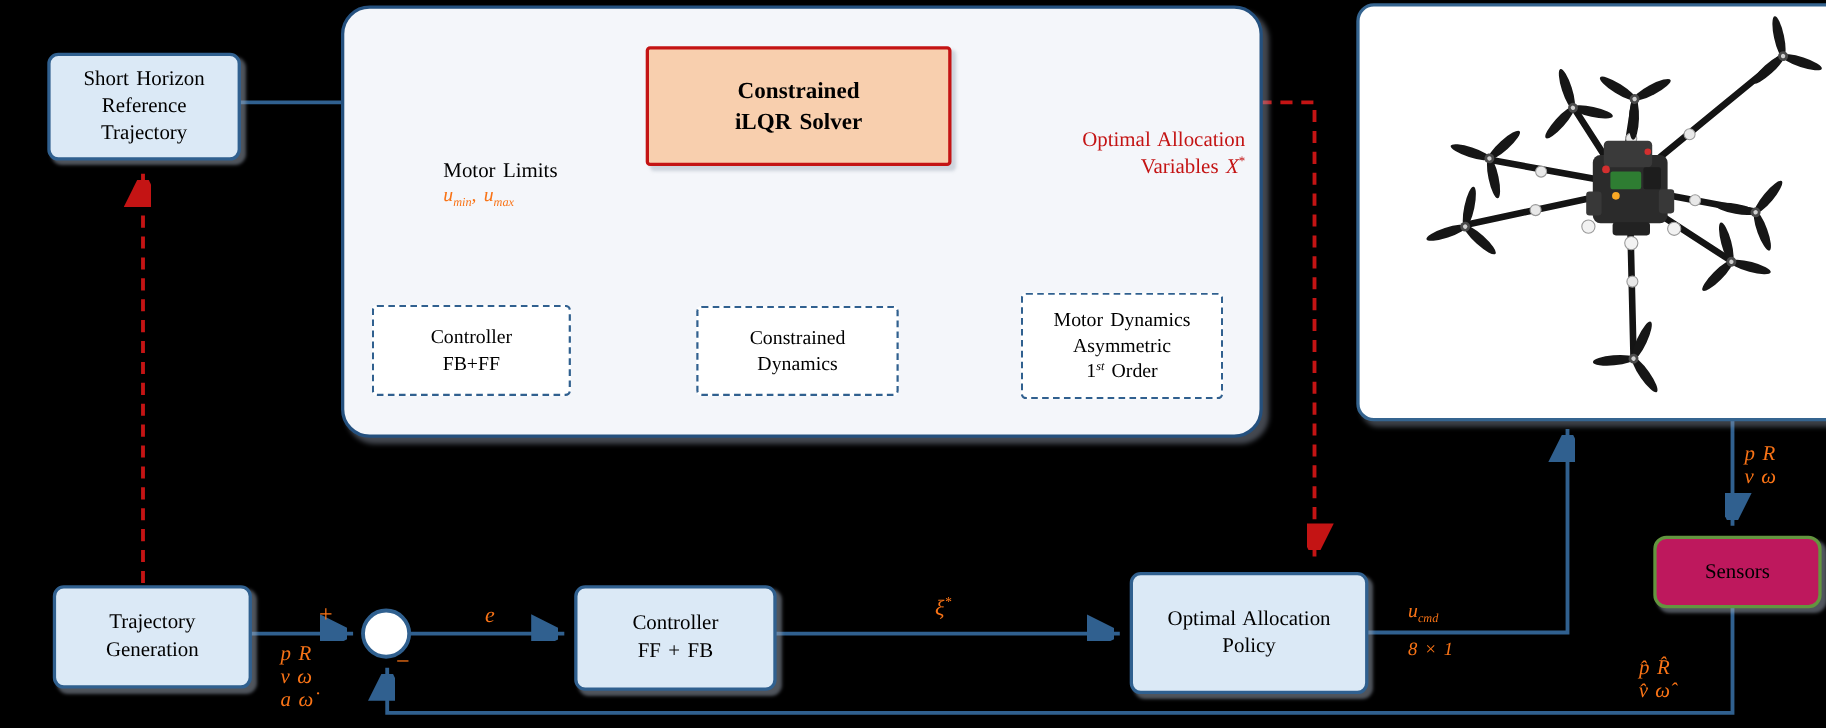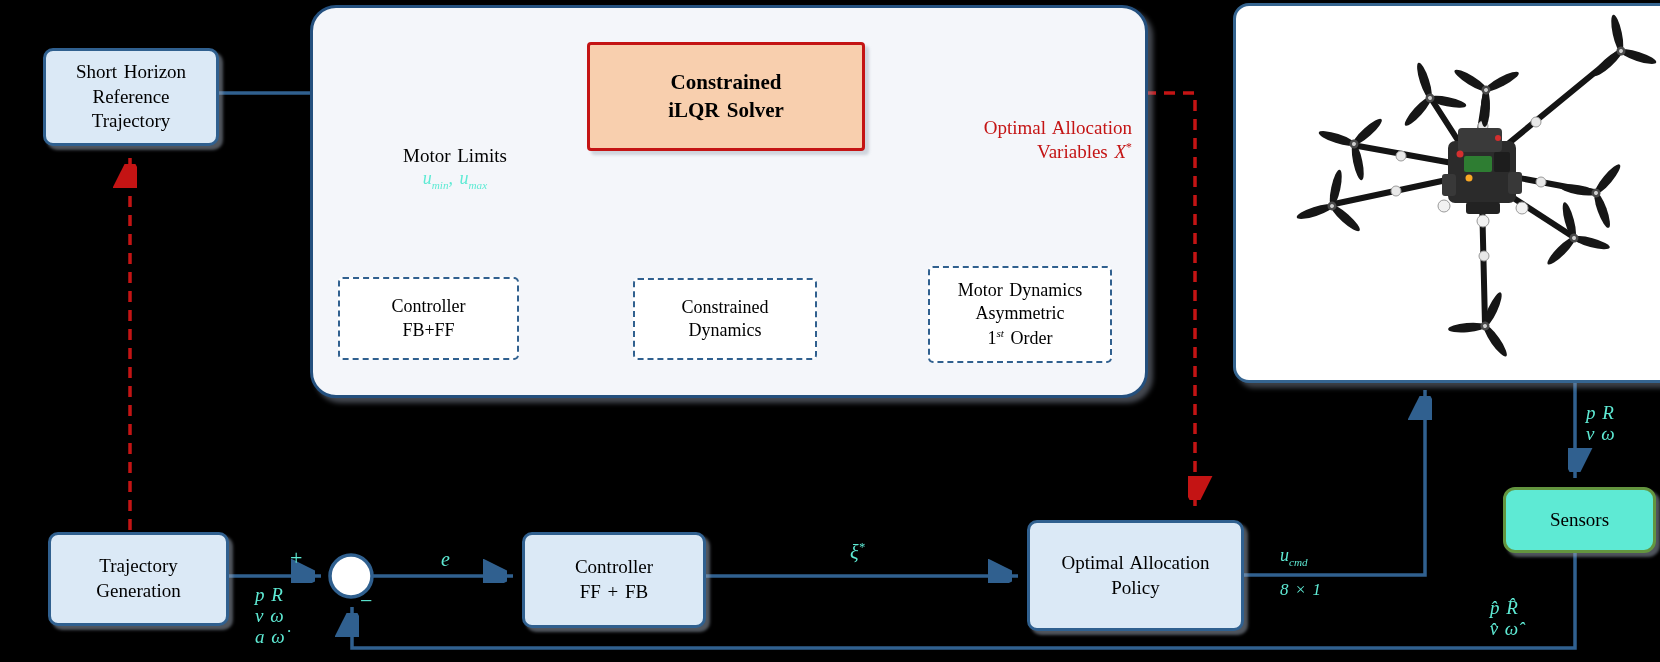--- a/index.html
+++ b/index.html
@@ -10,38 +10,38 @@
   .abs{position:absolute;}
   
   .box{
     position:absolute;display:flex;flex-direction:column;align-items:center;justify-content:center;
     text-align:center;border-radius:10px;line-height:1.3;font-size:19px;word-spacing:2px;
     box-shadow:4px 4px 3px rgba(160,170,185,.5);
   }
   .blue{background:#dbe9f6;border:3px solid #30608f;}
   .orange{background:#f8cfae;border:3px solid #c41414;border-radius:4px;font-weight:bold;font-size:21px;
           box-shadow:4px 4px 3px rgba(160,170,185,.45);}
-  .green{background:#5eead4;border:3px solid #63953f;border-radius:12px;}
+  .green{background:#be185d;border:3px solid #63953f;border-radius:12px;}
   .dashedbox{
     position:absolute;display:flex;flex-direction:column;align-items:center;justify-content:center;
     text-align:center;background:#fff;border:2.5px dashed #30608f;border-radius:5px;
     font-size:18px;line-height:1.3;word-spacing:2px;
   }
   .container-frame{
     position:absolute;left:270px;top:5px;width:832px;height:387px;
     background:#f4f6fa;border:3.5px solid #24507e;border-radius:26px;
     box-shadow:5px 5px 5px rgba(150,160,178,.45);
   }
   .dronebox{
     position:absolute;left:1193px;top:3px;width:464px;height:374px;background:#fff;
     border:3.5px solid #35648f;border-radius:16px;box-shadow:5px 5px 5px rgba(150,160,178,.4);
   }
   
   .lbl{position:absolute;font-size:19px;color:#000;word-spacing:2px;}
-  .math{font-style:italic;color:#5eead4;font-size:19px;}
+  .math{font-style:italic;color:#f97316;font-size:19px;}
   .redlbl{color:#c41414;text-align:right;font-size:19px;line-height:1.25;word-spacing:2px;}
   sup,sub{font-size:.62em;}
   .sumline{line-height:21px;}
   svg{display:block;}
 </style>
 </head>
 <body>
 
 <div id="stage">
 
@@ -183,21 +183,21 @@
       <use href="#prop" transform="translate(250,84) rotate(-28)"></use>
       <use href="#prop" transform="translate(194,92) rotate(12)"></use>
       <use href="#prop" transform="translate(118,138) rotate(78)"></use>
       <use href="#prop" transform="translate(96,200) rotate(42)"></use>
       <use href="#prop" transform="translate(360,187) rotate(70)"></use>
       <use href="#prop" transform="translate(338,232) rotate(15)"></use>
       <use href="#prop" transform="translate(249,320) rotate(55)"></use>
     </svg>
   </div>
 
-  <div class="lbl" style="left:363px;top:145px;text-align:center;">
+  <div class="lbl" style="left:363px;top:145px;">
     <span>Motor Limits</span><br>
     <span class="math" style="font-size:18px;">
       <span>u</span><sub>min</sub><span>, </span><span>u</span><sub>max</sub>
     </span>
   </div>
 
   <div class="lbl redlbl" style="left:870px;top:116px;width:222px;">
     <span>Optimal Allocation</span><br>
     <span>Variables </span><span style="font-style:italic;">X</span><sup>*</sup>
   </div>

